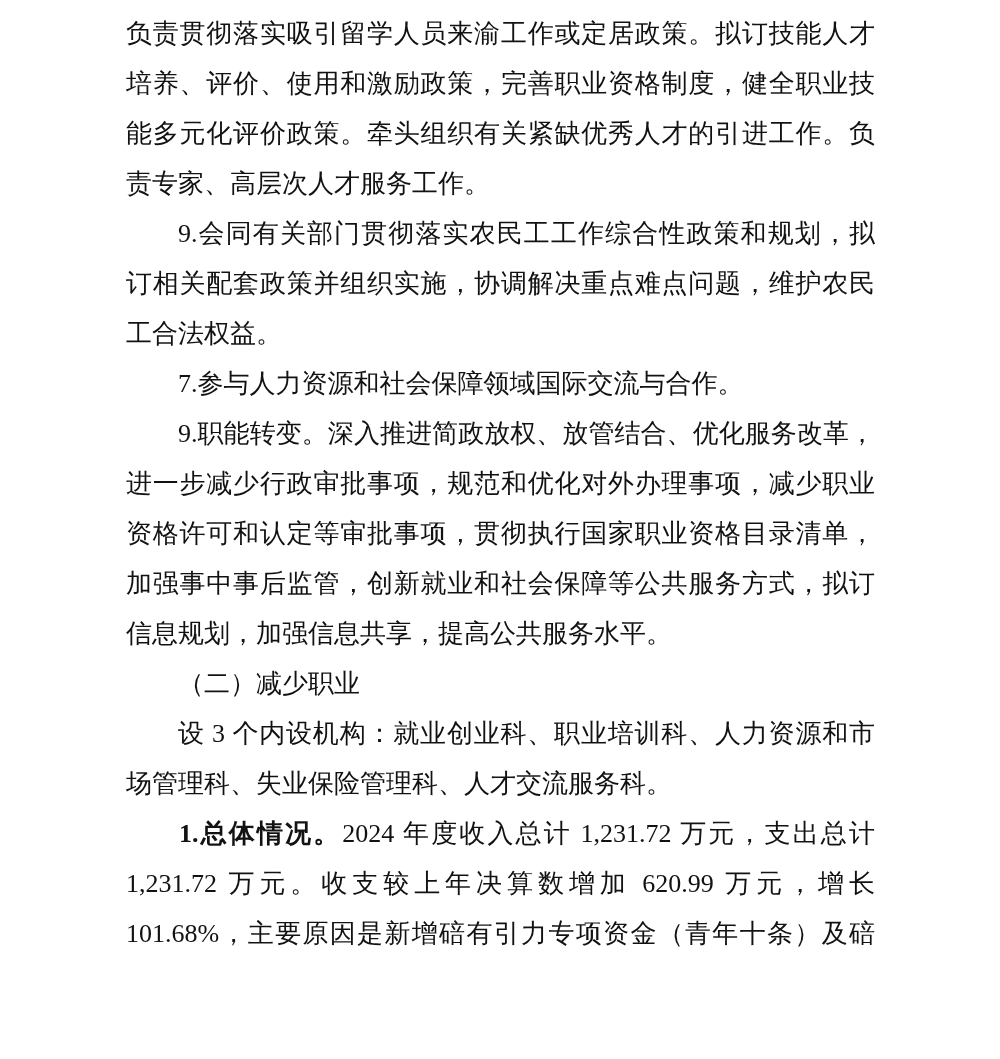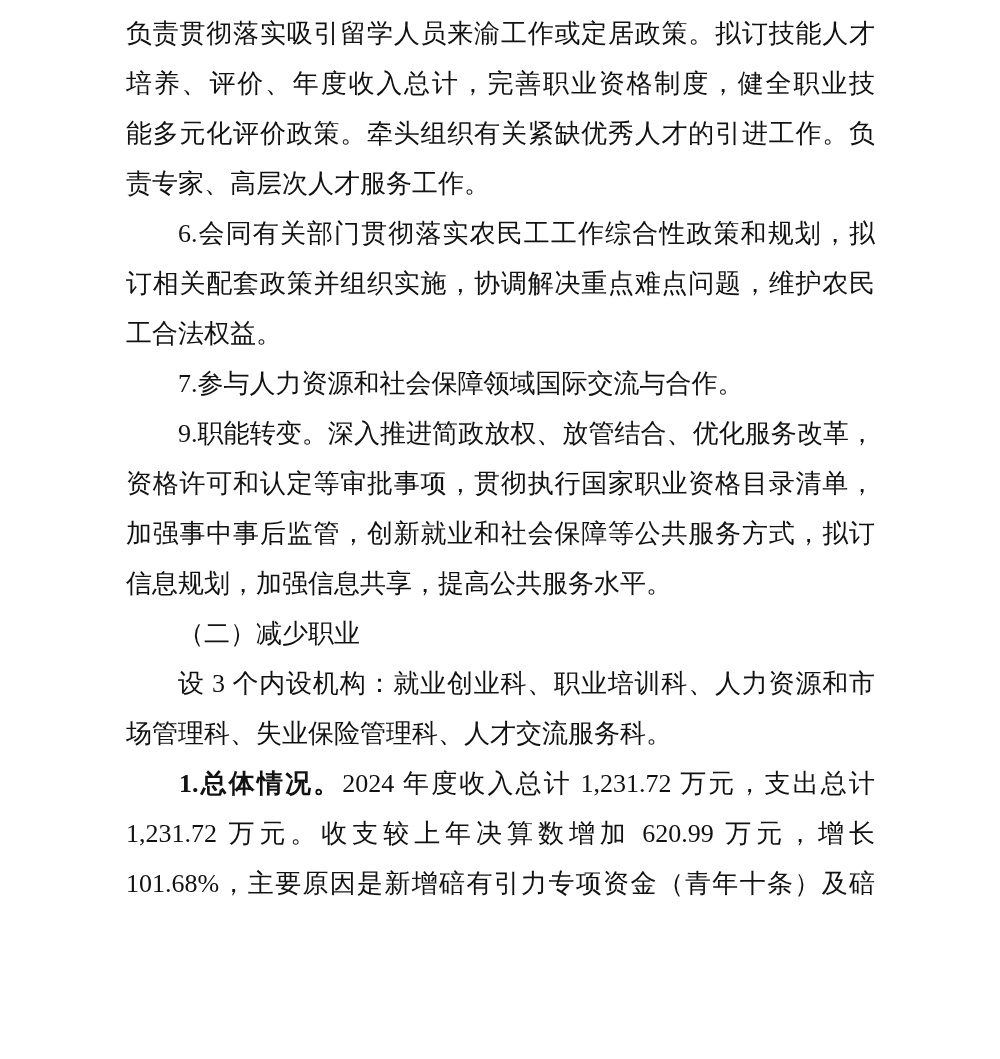--- a/index.html
+++ b/index.html
@@ -41,28 +41,29 @@
     font-weight: 700;
   }
   .line b { font-weight: 700; }
 </style>
 </head>
 <body>
 
 <div class="page">
   <div class="content">
       <div class="line body justify">负责贯彻落实吸引留学人员来渝工作或定居政策。拟订技能人才</div>
-      <div class="line body justify">培养、评价、年度收入总计，完善职业资格制度，健全职业技</div>
+      <div class="line body justify">培养、评价、使用和激励政策，完善职业资格制度，健全职业技</div>
       <div class="line body justify">能多元化评价政策。牵头组织有关紧缺优秀人才的引进工作。负</div>
       <div class="line body">责专家、高层次人才服务工作。</div>
-      <div class="line body justify indent">6.会同有关部门贯彻落实农民工工作综合性政策和规划，拟</div>
+      <div class="line body justify indent">9.会同有关部门贯彻落实农民工工作综合性政策和规划，拟</div>
       <div class="line body justify">订相关配套政策并组织实施，协调解决重点难点问题，维护农民</div>
       <div class="line body">工合法权益。</div>
       <div class="line body indent">7.参与人力资源和社会保障领域国际交流与合作。</div>
       <div class="line body justify indent">9.职能转变。深入推进简政放权、放管结合、优化服务改革，</div>
+      <div class="line body justify">进一步减少行政审批事项，规范和优化对外办理事项，减少职业</div>
       <div class="line body justify">资格许可和认定等审批事项，贯彻执行国家职业资格目录清单，</div>
       <div class="line body justify">加强事中事后监管，创新就业和社会保障等公共服务方式，拟订</div>
       <div class="line body">信息规划，加强信息共享，提高公共服务水平。</div>
       <div class="line kaiti indent">（二）减少职业</div>
       <div class="line body justify indent">设 3 个内设机构：就业创业科、职业培训科、人力资源和市</div>
       <div class="line body">场管理科、失业保险管理科、人才交流服务科。</div>
       <div class="line body justify indent"><b>1.总体情况。</b>2024 年度收入总计 1,231.72 万元，支出总计</div>
       <div class="line body justify">1,231.72 万元。收支较上年决算数增加 620.99 万元，增长</div>
       <div class="line body justify">101.68%，主要原因是新增碚有引力专项资金（青年十条）及碚</div>
     </div>

